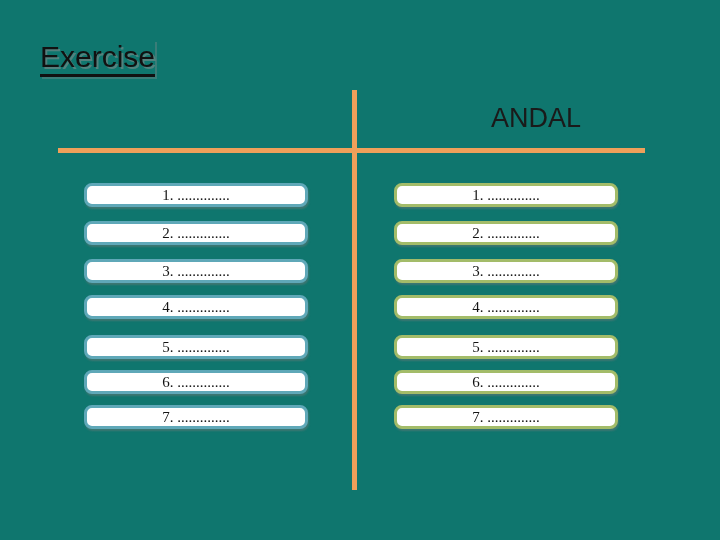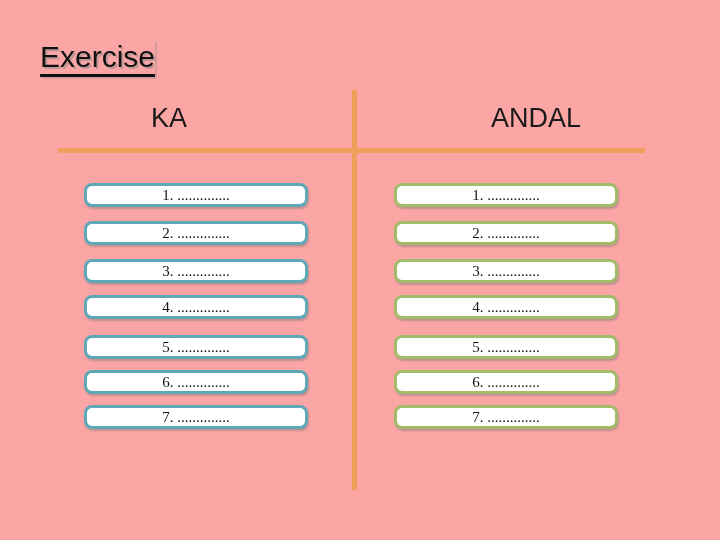--- a/index.html
+++ b/index.html
@@ -4,21 +4,21 @@
 <style>
   html, body {
     margin: 0;
     padding: 0;
     background: #ffffff;
   }
   .slide {
     position: relative;
     width: 720px;
     height: 540px;
-    background: #fca5a5;
+    background: #0f766e;
     overflow: hidden;
     font-family: "Liberation Sans", sans-serif;
   }
   .slide-title {
     position: absolute;
     left: 40px;
     top: 40px;
     font-size: 30px;
     line-height: 1.1;
     color: #111111;
@@ -90,21 +90,20 @@
 </head>
 <body>
 
 <div class="slide">
 
   <div class="slide-title">Exercise</div>
 
   <div class="divider-h"></div>
   <div class="divider-v"></div>
 
-  <div class="col-header left">KA</div>
 
   <div class="col-header right">ANDAL</div>
 
   <div class="item-box ka row-0">
     <span class="item-label">1. ..............</span>
   </div>
   <div class="item-box ka row-1">
     <span class="item-label">2. ..............</span>
   </div>
   <div class="item-box ka row-2">

